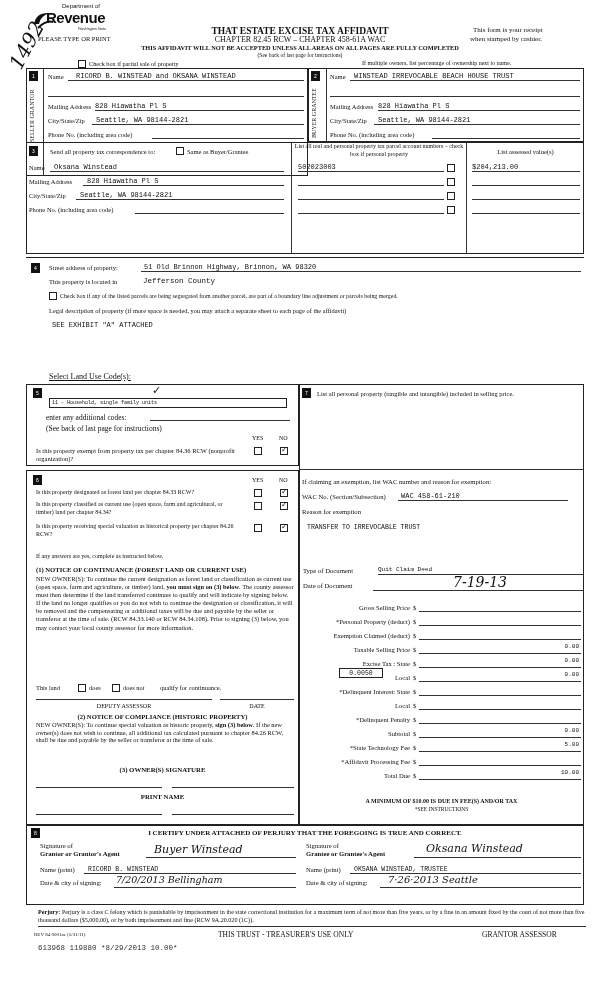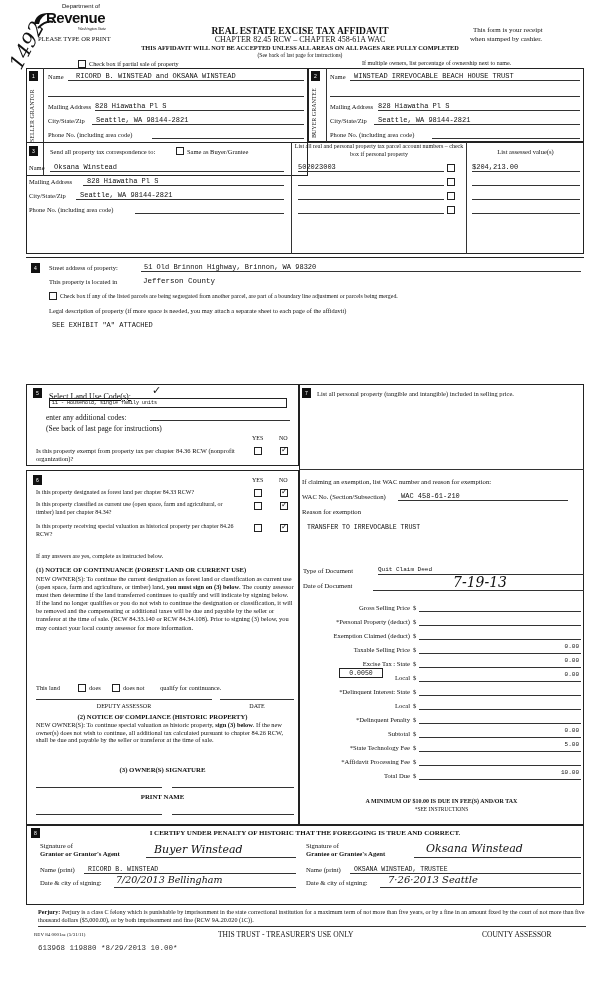--- a/index.html
+++ b/index.html
@@ -29,21 +29,21 @@
   <svg width="22" height="20" style="position:absolute;left:0;top:8px" viewBox="0 0 22 20">
     <path d="M2 14 Q4 2 18 3 Q8 6 7 14 Z" fill="#111"></path>
     <path d="M6 18 Q14 10 21 12" stroke="#111" stroke-width="2" fill="none"></path>
   </svg>
   <div class="lbl sans" style="left:30px;top:1px;font-size:6px;">Department of</div>
   <div class="lbl sans b" style="left:14px;top:7px;font-size:15px;letter-spacing:-0.5px;">Revenue</div>
   <div class="lbl" style="left:46px;top:24px;font-size:4px;font-style:italic;">Washington State</div>
 </div>
 
 <div class="lbl" style="left:38px;top:35px;font-size:6.5px;">PLEASE TYPE OR PRINT</div>
-<div class="lbl b center" style="left:160px;width:280px;top:26px;font-size:9.5px;">REAL ESTATE EXCISE TAX AFFIDAVIT</div>
+<div class="lbl b center" style="left:160px;width:280px;top:26px;font-size:9.5px;">THAT ESTATE EXCISE TAX AFFIDAVIT</div>
 <div class="lbl center" style="left:160px;width:280px;top:35px;font-size:8px;">CHAPTER 82.45 RCW – CHAPTER 458-61A WAC</div>
 <div class="lbl" style="left:473px;top:26px;font-size:7px;">This form is your receipt</div>
 <div class="lbl" style="left:470px;top:35px;font-size:7px;">when stamped by cashier.</div>
 <div class="lbl b center" style="left:60px;width:480px;top:44px;font-size:6.3px;">THIS AFFIDAVIT WILL NOT BE ACCEPTED UNLESS ALL AREAS ON ALL PAGES ARE FULLY COMPLETED</div>
 <div class="lbl center" style="left:200px;width:200px;top:52px;font-size:5.5px;">(See back of last page for instructions)</div>
 
 <div class="cb" style="left:78px;top:60px;"></div>
 <div class="lbl" style="left:89px;top:60px;font-size:6.2px;">Check box if partial sale of property</div>
 <div class="lbl" style="left:362px;top:60px;font-size:6px;">If multiple owners, list percentage of ownership next to name.</div>
 
@@ -119,21 +119,21 @@
 <div class="ul" style="left:141px;top:263px;width:440px;height:9px;"><span class="fill" style="padding-left:3px">51 Old Brinnon Highway, Brinnon, WA 98320</span></div>
 <div class="lbl" style="left:49px;top:278px;font-size:6.5px;">This property is located in</div>
 <div class="lbl fill" style="left:143px;top:277px;font-size:7.5px;">Jefferson County</div>
 <div class="cb" style="left:49px;top:292px;"></div>
 <div class="lbl" style="left:60px;top:293px;font-size:5.9px;">Check box if any of the listed parcels are being segregated from another parcel, are part of a boundary line adjustment or parcels being merged.</div>
 <div class="lbl" style="left:49px;top:307px;font-size:6.4px;">Legal description of property (if more space is needed, you may attach a separate sheet to each page of the affidavit)</div>
 <div class="lbl fill" style="left:52px;top:321px;font-size:7px;">SEE EXHIBIT "A" ATTACHED</div>
 
 <div class="box" style="left:26px;top:384px;width:273px;height:82px;border-width:1.5px;"></div>
 <div class="num" style="left:33px;top:388px;">5</div>
-<div class="lbl" style="left:49px;top:392px;font-size:8px;text-decoration:underline;">Select Land Use Code(s):</div>
+<div class="lbl" style="left:49px;top:372px;font-size:8px;text-decoration:underline;">Select Land Use Code(s):</div>
 <div class="lbl" style="left:152px;top:384px;font-size:11px;">✓</div>
 <div class="box" style="left:49px;top:398px;width:238px;height:10px;border-width:1px;">
     <span class="fill" style="font-size:5px;padding-left:2px;position:absolute;top:1px;">11 - Household, single family units</span>
   </div>
 <div class="lbl" style="left:46px;top:413px;font-size:7.5px;">enter any additional codes:</div>
 <div class="ul" style="left:150px;top:412px;width:140px;height:9px;"></div>
 <div class="lbl" style="left:46px;top:424px;font-size:7.5px;">(See back of last page for instructions)</div>
 <div class="lbl" style="left:252px;top:435px;font-size:6px;">YES</div>
 <div class="lbl" style="left:279px;top:435px;font-size:6px;">NO</div>
 <div class="lbl" style="left:36px;top:447px;font-size:6.5px;width:205px;white-space:normal;line-height:8px;">Is this property exempt from property tax per chapter 84.36 RCW (nonprofit organization)?</div>
@@ -271,21 +271,21 @@
 
 <div class="box" style="left:339px;top:668px;width:44px;height:10px;border-width:1px;">
     <span class="fill center" style="display:block;font-size:6.5px;line-height:9px;">0.0050</span>
   </div>
 
 <div class="lbl b center" style="left:299px;width:285px;top:798px;font-size:6px;">A MINIMUM OF $10.00 IS DUE IN FEE(S) AND/OR TAX</div>
 <div class="lbl center" style="left:299px;width:285px;top:806px;font-size:5.5px;">*SEE INSTRUCTIONS</div>
 
 <div class="box" style="left:26px;top:825px;width:558px;height:80px;border-width:1.5px;"></div>
 <div class="num" style="left:31px;top:828px;">8</div>
-<div class="lbl b center" style="left:26px;width:558px;top:829px;font-size:7px;">I CERTIFY UNDER PENALTY OF HISTORIC THAT THE FOREGOING IS TRUE AND CORRECT.</div>
+<div class="lbl b center" style="left:26px;width:558px;top:829px;font-size:7px;">I CERTIFY UNDER ATTACHED OF PERJURY THAT THE FOREGOING IS TRUE AND CORRECT.</div>
 
 <div class="lbl" style="left:40px;top:842px;font-size:6.7px;">Signature of</div>
 <div class="lbl b" style="left:40px;top:850px;font-size:6.7px;">Grantor or Grantor's Agent</div>
 <div class="ul" style="left:146px;top:845px;width:150px;height:13px;">
     <span class="hand" style="font-size:11px;position:absolute;left:8px;top:-2px;">Buyer Winstead</span>
   </div>
 <div class="lbl" style="left:40px;top:866px;font-size:6.7px;">Name (print)</div>
 <div class="ul" style="left:84px;top:865px;width:212px;height:9px;"><span class="fill" style="padding-left:4px;font-size:6.5px">RICORD B. WINSTEAD</span></div>
 <div class="lbl" style="left:40px;top:879px;font-size:6.7px;">Date &amp; city of signing:</div>
 <div class="ul" style="left:114px;top:876px;width:182px;height:12px;">
@@ -301,14 +301,14 @@
 <div class="ul" style="left:350px;top:865px;width:231px;height:9px;"><span class="fill" style="padding-left:4px;font-size:6.5px">OKSANA WINSTEAD, TRUSTEE</span></div>
 <div class="lbl" style="left:306px;top:879px;font-size:6.7px;">Date &amp; city of signing:</div>
 <div class="ul" style="left:380px;top:876px;width:201px;height:12px;">
     <span class="hand" style="font-size:10px;position:absolute;left:8px;top:-2px;">7·26·2013   Seattle</span>
   </div>
 
 <div class="abs" style="left:38px;top:908px;width:548px;font-size:6.1px;line-height:8px;"><b>Perjury:</b> <span>Perjury is a class C felony which is punishable by imprisonment in the state correctional institution for a maximum term of not more than five years, or by a fine in an amount fixed by the court of not more than five thousand dollars ($5,000.00), or by both imprisonment and fine (RCW 9A.20.020 (1C)).</span></div>
 <div class="abs" style="left:38px;top:926px;width:548px;border-top:1px solid #333;"></div>
 <div class="lbl" style="left:34px;top:932px;font-size:5px;">REV 84 0001ae (5/31/11)</div>
 <div class="lbl" style="left:218px;top:930px;font-size:7.5px;">THIS TRUST - TREASURER'S USE ONLY</div>
-<div class="lbl" style="left:482px;top:930px;font-size:7.5px;">COUNTY ASSESSOR</div>
+<div class="lbl" style="left:482px;top:930px;font-size:7.5px;">GRANTOR ASSESSOR</div>
 <div class="lbl" style="left:38px;top:944px;font-size:7.5px;font-family:'Liberation Mono',monospace;color:#333;">613968 119880 *8/29/2013 10.00*</div>
 
 </body></html>

